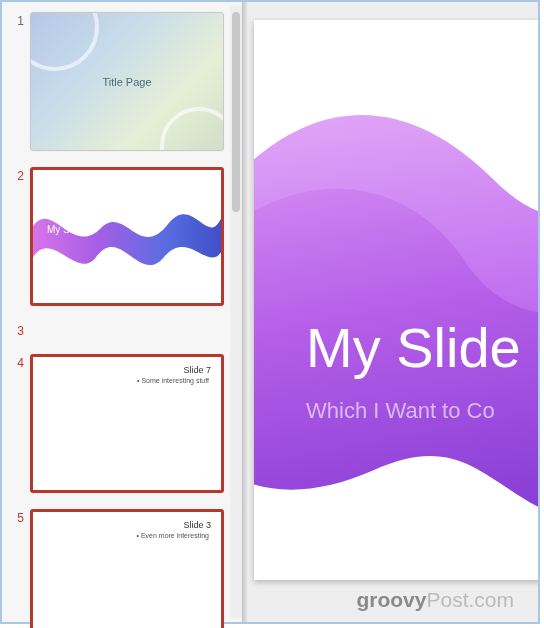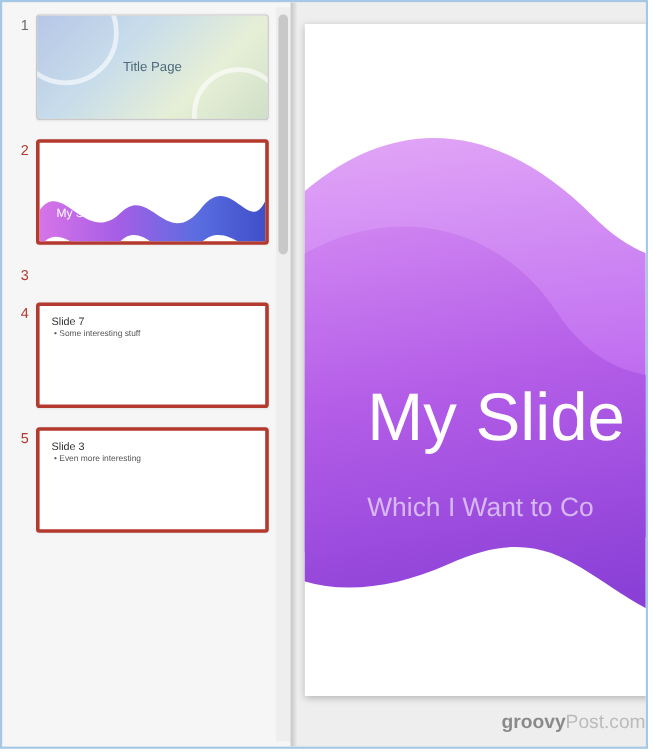--- a/index.html
+++ b/index.html
@@ -43,28 +43,29 @@
     width: 16px;
     font-size: 12px;
     color: #6a6a6a;
     padding-top: 2px;
     text-align: right;
     margin-right: 6px;
   }
   .thumb-num.sel { color: #b43a2f; }
   .thumb {
     width: 194px;
-    height: 88px;
+    height: 139px;
     background: #ffffff;
     border: 1px solid #c9c9c9;
     border-radius: 3px;
     position: relative;
     overflow: hidden;
     box-shadow: 0 0 2px rgba(0,0,0,0.08);
     box-sizing: border-box;
+    text-align: right;
   }
   .thumb.sel {
     border: 3px solid #b43a2f;
   }
 
   
   .thumb1 {
     background: linear-gradient(135deg, #b6c7e6 0%, #c7dceb 35%, #e6efd6 70%, #d0dfc8 100%);
     display: flex;
     align-items: center;
@@ -154,33 +155,33 @@
     left: 52px;
     bottom: 200px;
     font-size: 56px;
     font-weight: 300;
     color: #ffffff;
     white-space: nowrap;
   }
   .slide .subtitle {
     position: absolute;
     left: 52px;
-    bottom: 144px;
+    bottom: 156px;
     font-size: 22px;
     font-weight: 300;
     color: rgba(255,255,255,0.6);
     white-space: nowrap;
   }
 
   
   .watermark {
     position: absolute;
-    right: 0;
+    right: 24px;
     bottom: 10px;
-    font-size: 16px;
+    font-size: 21px;
     color: #9a9a9a;
     font-family: Arial, sans-serif;
   }
   .watermark .g { color: #8a8a8a; font-weight: 600; }
   .watermark .p { color: #bbbbbb; }
 </style>
 </head>
 <body>
 
 <div class="frame">

